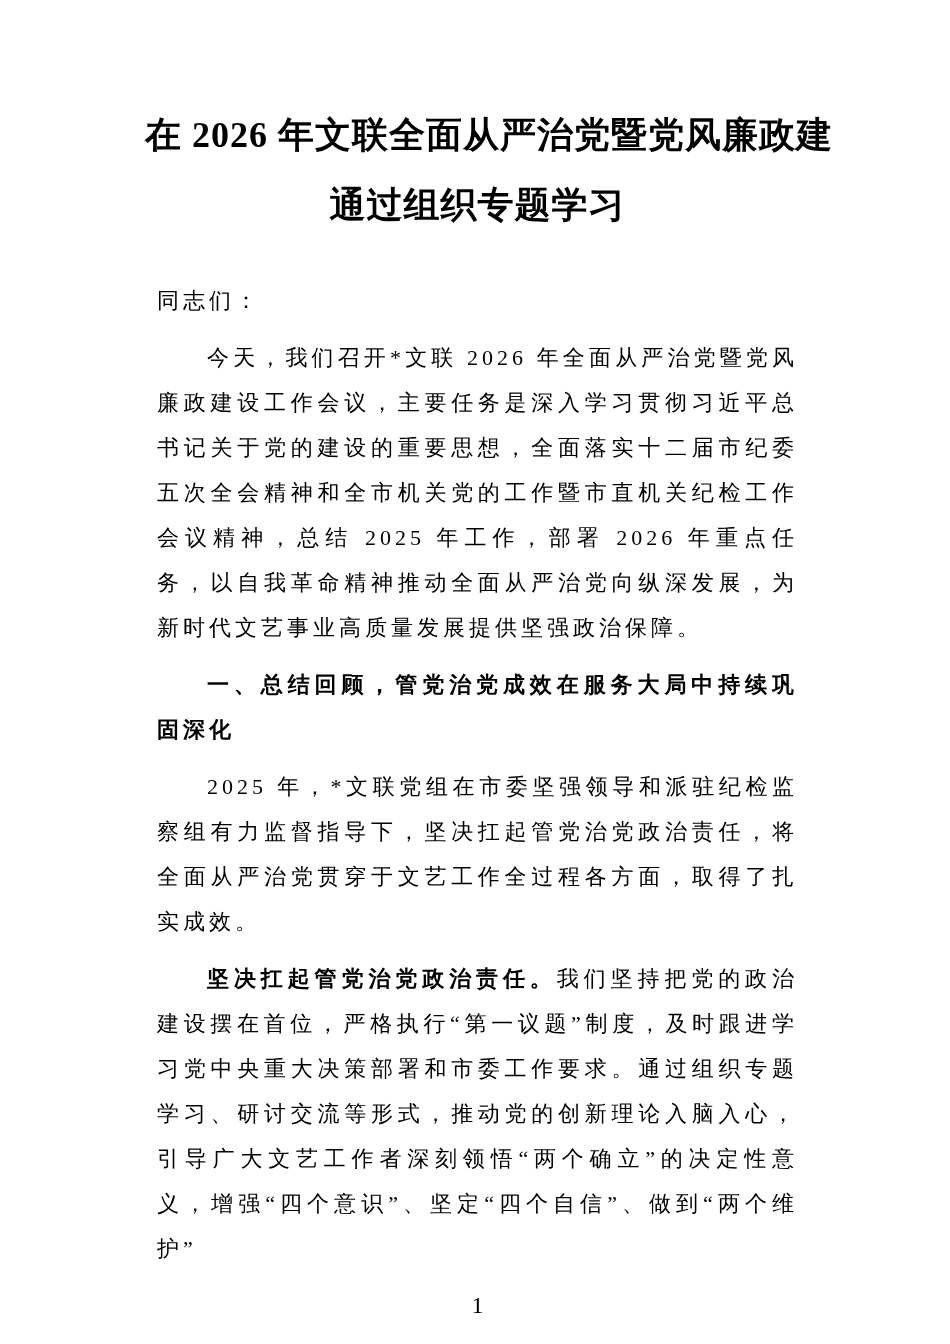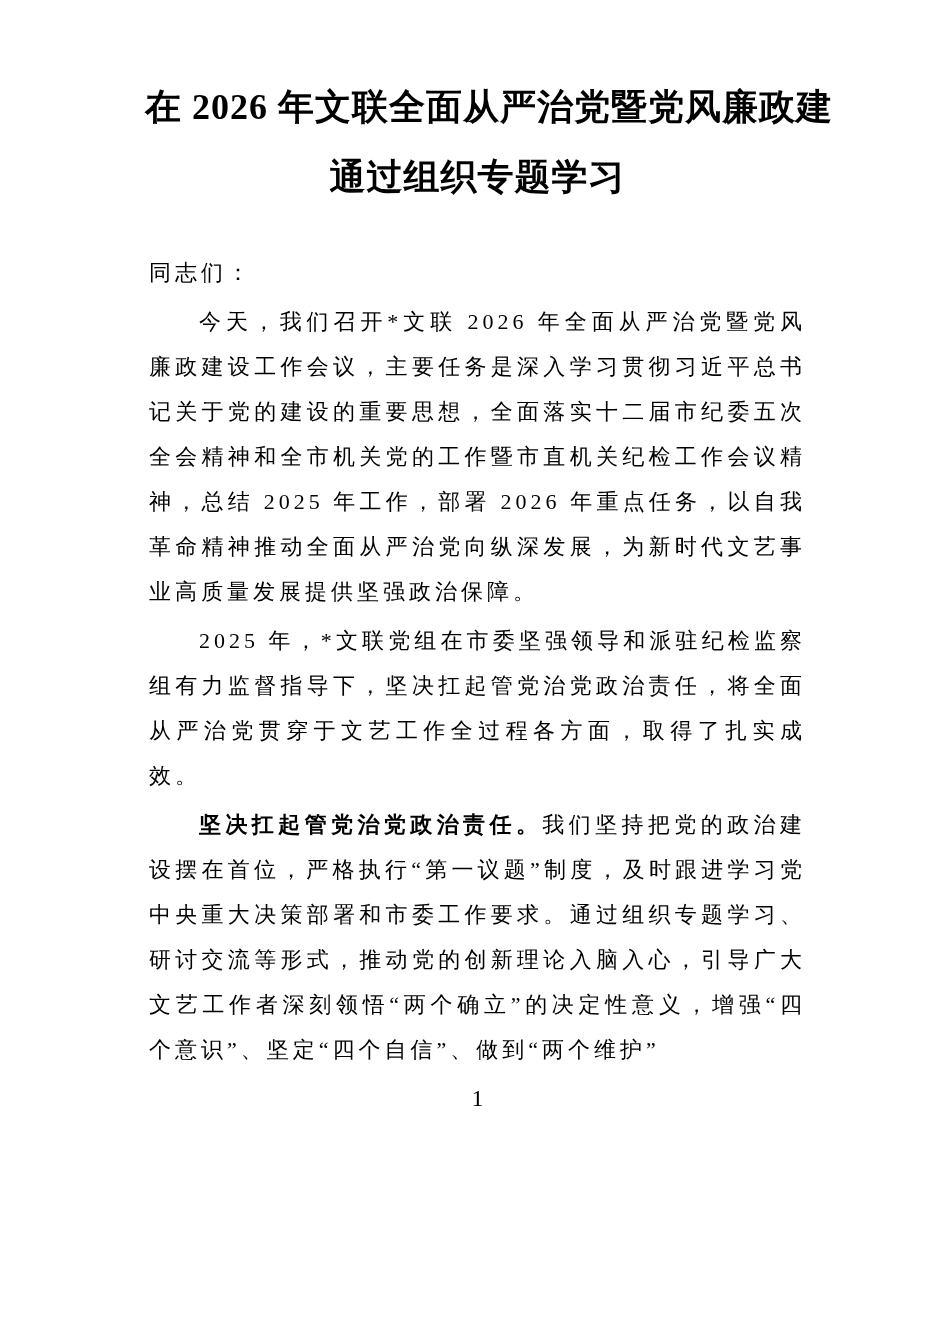--- a/index.html
+++ b/index.html
@@ -8,21 +8,21 @@
     background: #ffffff;
   }
   .page {
     position: relative;
     width: 950px;
     height: 1344px;
     margin: 0 auto;
     background: #ffffff;
     color: #000000;
     box-sizing: border-box;
-    padding: 72px 140px 0 145px;
+    padding: 100px 140px 0 145px;
     overflow: hidden;
     font-family: "Liberation Serif", "DejaVu Serif", serif;
   }
   .doc-title {
     margin: 0 0 38px 0;
     font-size: 36px;
     line-height: 70px;
     font-weight: bold;
     text-align: center;
     letter-spacing: 1px;
@@ -33,21 +33,21 @@
     white-space: nowrap;
   }
   .doc-body {
     font-size: 22px;
     line-height: 45px;
     letter-spacing: 4px;
     text-align: justify;
     text-justify: inter-ideograph;
   }
   .para {
-    margin: 4px;
+    margin: 12px;
     padding: 0;
   }
   .para.indent {
     text-indent: 50px;
   }
   .para.heading {
     font-family: "Liberation Sans", "DejaVu Sans", sans-serif;
     font-weight: bold;
   }
   .run-bold {
@@ -68,20 +68,21 @@
 <div class="page">
 
   <h1 class="doc-title">
     <span class="title-line">在 2026 年文联全面从严治党暨党风廉政建</span>
     <span class="title-line">通过组织专题学习</span>
   </h1>
 
   <div class="doc-body" id="doc-body">
       <p class="para"><span class="run run-normal">同志们：</span></p>
       <p class="para indent"><span class="run run-normal">今天，我们召开*文联 2026 年全面从严治党暨党风廉政建设工作会议，主要任务是深入学习贯彻习近平总书记关于党的建设的重要思想，全面落实十二届市纪委五次全会精神和全市机关党的工作暨市直机关纪检工作会议精神，总结 2025 年工作，部署 2026 年重点任务，以自我革命精神推动全面从严治党向纵深发展，为新时代文艺事业高质量发展提供坚强政治保障。</span></p>
+      <p class="para indent heading"><span class="run run-bold">一、总结回顾，管党治党成效在服务大局中持续巩固深化</span></p>
       <p class="para indent"><span class="run run-normal">2025 年，*文联党组在市委坚强领导和派驻纪检监察组有力监督指导下，坚决扛起管党治党政治责任，将全面从严治党贯穿于文艺工作全过程各方面，取得了扎实成效。</span></p>
       <p class="para indent"><span class="run run-bold">坚决扛起管党治党政治责任。</span><span class="run run-normal">我们坚持把党的政治建设摆在首位，严格执行“第一议题”制度，及时跟进学习党中央重大决策部署和市委工作要求。通过组织专题学习、研讨交流等形式，推动党的创新理论入脑入心，引导广大文艺工作者深刻领悟“两个确立”的决定性意义，增强“四个意识”、坚定“四个自信”、做到“两个维护”</span></p>
     </div>
 
   <div class="page-footer">
     <span class="page-number">1</span>
   </div>
 
 </div>
 

